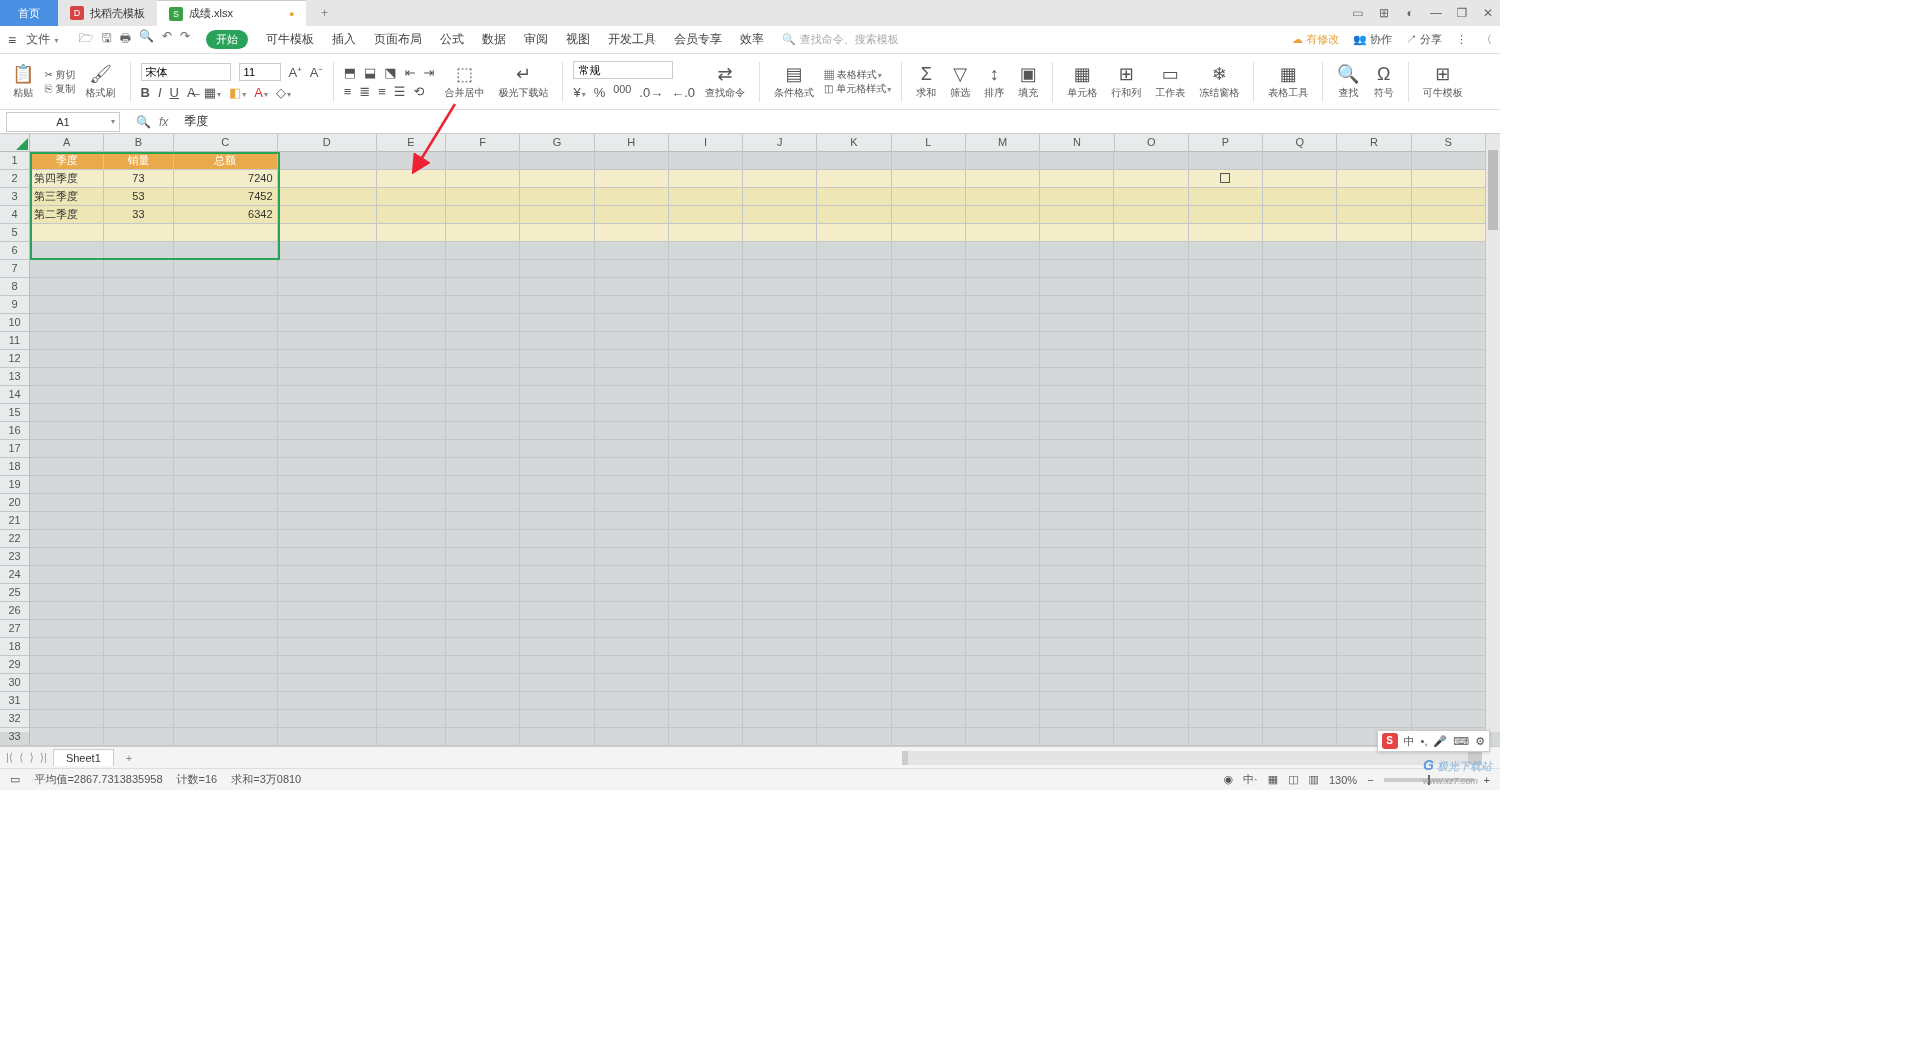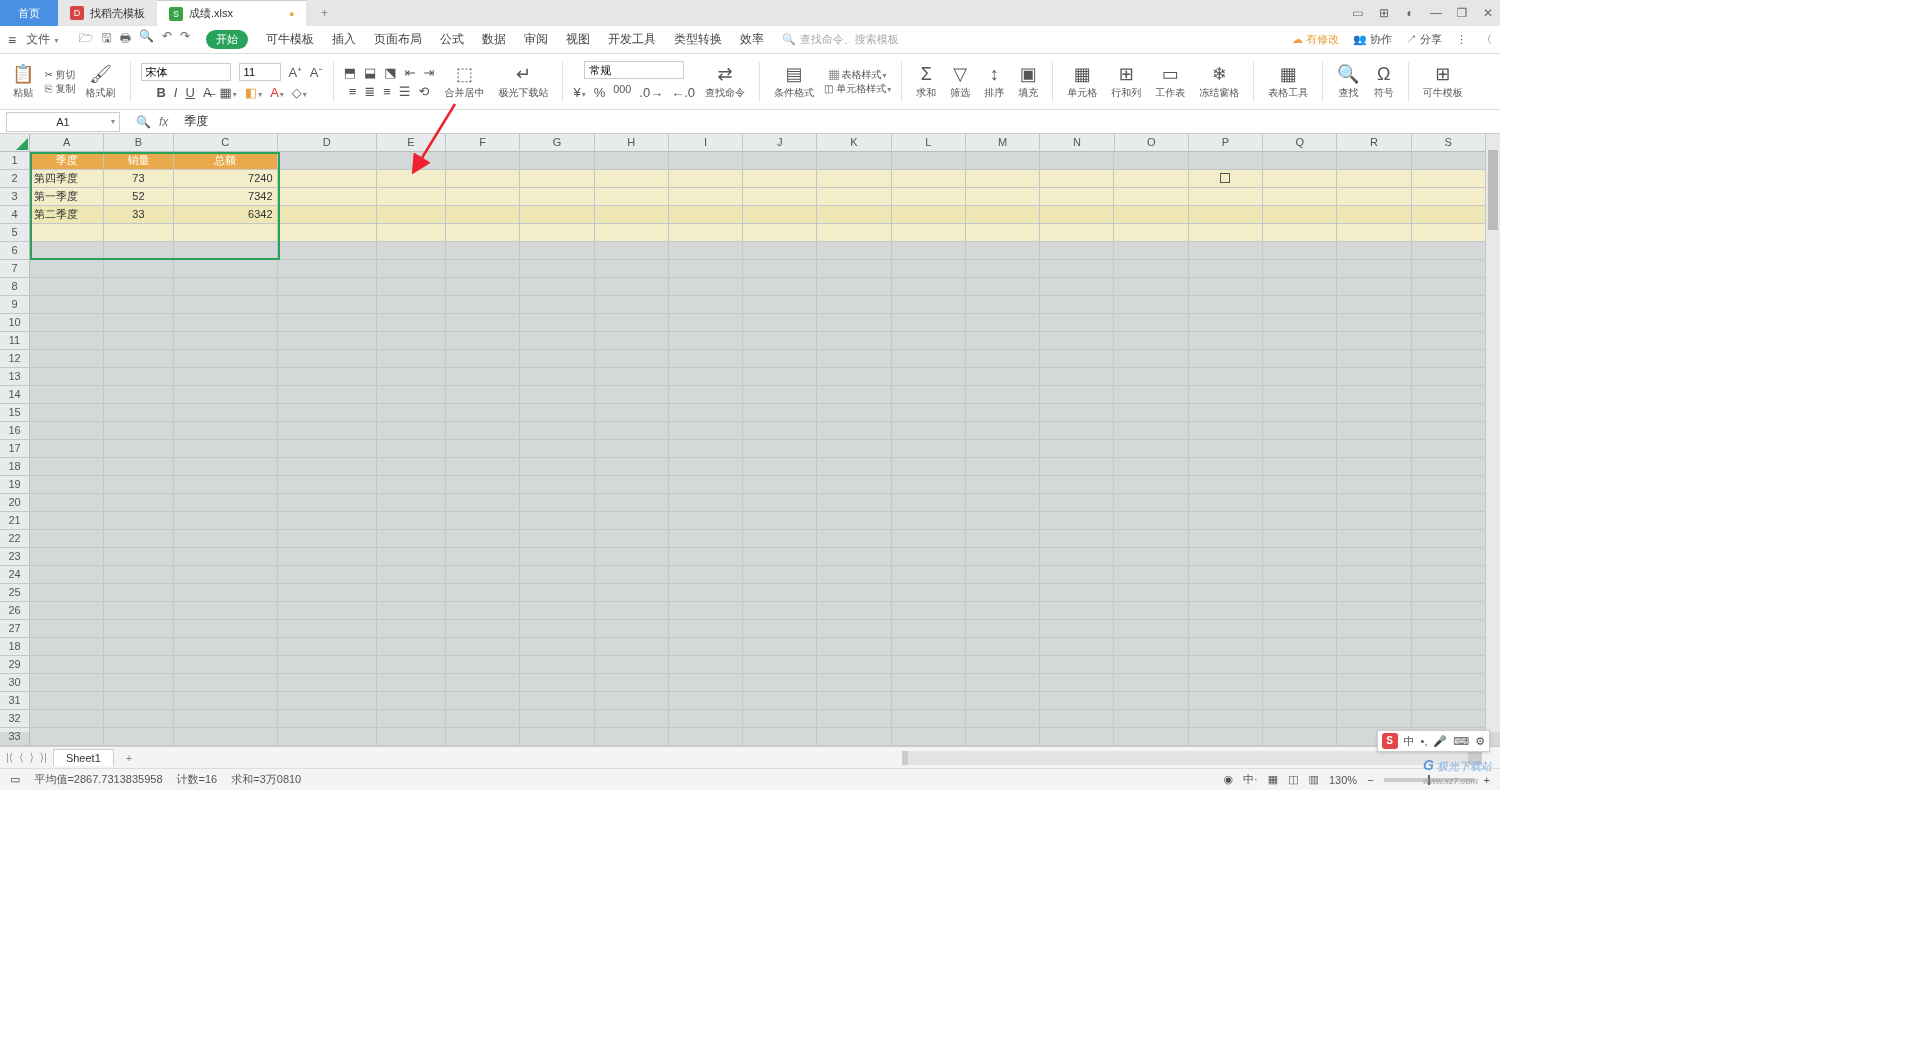--- a/index.html
+++ b/index.html
@@ -30,21 +30,21 @@
 .ribbon-tabs span { cursor: pointer; color: #444; }
 .ribbon-tabs .active { background: #2aa35a; color: #fff; padding: 2px 10px; border-radius: 10px; font-size: 11px; }
 .search-box { margin-left: 16px; color: #aaa; font-size: 11px; }
 .search-box::before { content: "🔍"; font-size: 11px; margin-right: 4px; opacity: .6; }
 .menubar-right { position: absolute; right: 8px; display: flex; gap: 14px; align-items: center; color: #555; font-size: 11px; }
 .menubar-right .cloud { color: #e8a33d; }
 .menubar-right span { cursor: pointer; }
 
 
 .ribbon { height: 56px; background: #fff; border-bottom: 1px solid #ddd; display: flex; align-items: center; padding: 2px 8px; gap: 6px; font-size: 11px; color: #555; }
-.ribbon .grp { display: flex; flex-direction: column; align-items: center; justify-content: center; height: 100%; }
+.ribbon .grp { display: flex; flex-direction: column; align-items: flex-start; justify-content: center; height: 100%; }
 .ribbon .sep { width: 1px; height: 40px; background: #e0e0e0; margin: 0 4px; }
 .btn-big { display: flex; flex-direction: column; align-items: center; gap: 1px; padding: 0 4px; cursor: pointer; font-size: 10px; }
 .btn-big .ico { font-size: 18px; }
 .row-btns { display: flex; gap: 8px; font-size: 10px; align-items: center; }
 .row-btns span { cursor: pointer; }
 .font-select { border: 1px solid #ccc; height: 18px; font-size: 11px; padding: 0 4px; background: #fff; }
 .font-name { width: 90px; }
 .font-size { width: 42px; }
 .small-ico { font-size: 13px; cursor: pointer; color: #555; }
 .dd { font-size: 8px; color: #888; margin-left: 1px; }
@@ -157,21 +157,21 @@
   <div class="ribbon-tabs">
     <span class="active">开始</span>
     <span>可牛模板</span>
     <span>插入</span>
     <span>页面布局</span>
     <span>公式</span>
     <span>数据</span>
     <span>审阅</span>
     <span>视图</span>
     <span>开发工具</span>
-    <span>类型转换</span>
+    <span>会员专享</span>
     <span>效率</span>
   </div>
   <div class="search-box">查找命令、搜索模板</div>
   <div class="menubar-right">
     <span class="cloud">☁ <span>有修改</span></span>
     <span>👥 <span>协作</span></span>
     <span>↗ <span>分享</span></span>
     <span>⋮</span>
     <span>〈</span>
   </div>
@@ -431,24 +431,24 @@
         <div class="cell" style="width: 75px;"></div>
         <div class="cell" style="width: 75px;"></div>
         <div class="cell" style="width: 75px;"></div>
         <div class="cell" style="width: 75px;">
           <div class="ph-icon"></div>
         </div>
         <div class="cell" style="width: 75px;"></div>
         <div class="cell" style="width: 75px;"></div>
         <div class="cell" style="width: 75px;"></div>
       </div>
-      <div class="row data-row alt">
-        <div class="cell" style="width: 75px;">第一季度</div>
-        <div class="cell num center" style="width: 70px;">52</div>
-        <div class="cell num" style="width: 105px;">7342</div>
+      <div class="row data-row">
+        <div class="cell" style="width: 75px;">第三季度</div>
+        <div class="cell num center" style="width: 70px;">53</div>
+        <div class="cell num" style="width: 105px;">7452</div>
         <div class="cell" style="width: 100px;"></div>
         <div class="cell" style="width: 70px;"></div>
         <div class="cell" style="width: 75px;"></div>
         <div class="cell" style="width: 75px;"></div>
         <div class="cell" style="width: 75px;"></div>
         <div class="cell" style="width: 75px;"></div>
         <div class="cell" style="width: 75px;"></div>
         <div class="cell" style="width: 75px;"></div>
         <div class="cell" style="width: 75px;"></div>
         <div class="cell" style="width: 75px;"></div>

